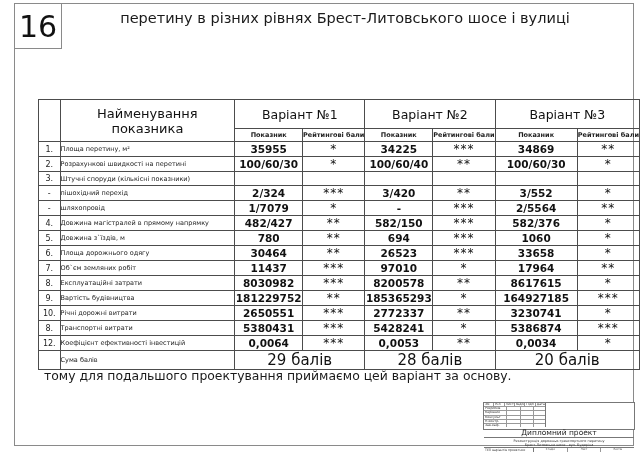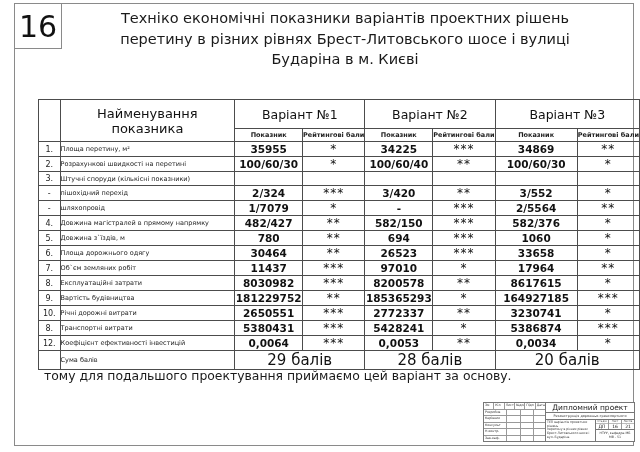--- a/index.html
+++ b/index.html
@@ -12,21 +12,21 @@
   th.namehead{font-size:13px;font-weight:normal;text-align:center;}
   th.varhead{font-size:12.5px;font-weight:normal;height:28px;text-align:center;}
   th.subhead{font-size:6.5px;font-weight:bold;height:12px;color:#222;text-align:center;}
   td.num{font-size:8px;text-align:center;height:13px;color:#222;}
   td.name{font-size:6.5px;padding-left:5px;color:#222;text-align:left;}
   td.val{font-size:10.5px;text-align:center;font-weight:bold;}
   td.stars{font-size:12px;text-align:center;letter-spacing:1px;}
   td.total{font-size:15px;text-align:center;}
   .conclusion{position:absolute;left:44px;top:367px;width:575px;font-size:12.4px;line-height:1.5;color:#1a1a1a;}
   
-  .stamp{position:absolute;left:483px;top:402px;width:152px;height:40px;border:1px solid #777;box-sizing:border-box;display:flex;background:#fff;}
+  .stamp{position:absolute;left:483px;top:402px;width:152px;height:28px;border:1px solid #777;box-sizing:border-box;display:flex;background:#fff;flex-direction:column;}
   .stamp *{box-sizing:border-box;}
   .sig{width:62px;border-right:1px solid #777;display:flex;flex-direction:column;}
   .sigrow{flex:1;display:flex;border-bottom:1px solid #999;}
   .sigrow:last-child{border-bottom:none;}
   .sigrow .c{border-right:1px solid #999;font-size:3.2px;line-height:1;display:flex;align-items:center;padding-left:1px;color:#333;overflow:hidden;}
   .sigrow .c:last-child{border-right:none;}
   .stamp-right{flex:1;display:flex;flex-direction:column;}
   .stamp-title{height:11px;border-bottom:1px solid #777;font-size:7.5px;display:flex;align-items:center;justify-content:center;color:#222;}
   .stamp-proj{height:10px;border-bottom:1px solid #777;font-size:3.4px;line-height:1.2;text-align:center;color:#333;overflow:hidden;padding-top:1px;}
   .stamp-bottom{flex:1;display:flex;}
@@ -42,23 +42,21 @@
 </head>
 <body>
 
 <div class="frame"></div>
 
 <div class="sheetnum">
   <span>16</span>
 </div>
 
 <div class="title">
-  <div>Техніко економічні показники варіантів проектних рішень</div>
   <div>перетину в різних рівнях Брест-Литовського шосе і вулиці</div>
-  <div>Бударіна в м. Києві</div>
 </div>
 
 <table class="main">
   <colgroup>
     <col style="width:22px">
       <col style="width:176px">
     <col style="width:68px">
       <col style="width:50px">
     <col style="width:68px">
       <col style="width:52px">

